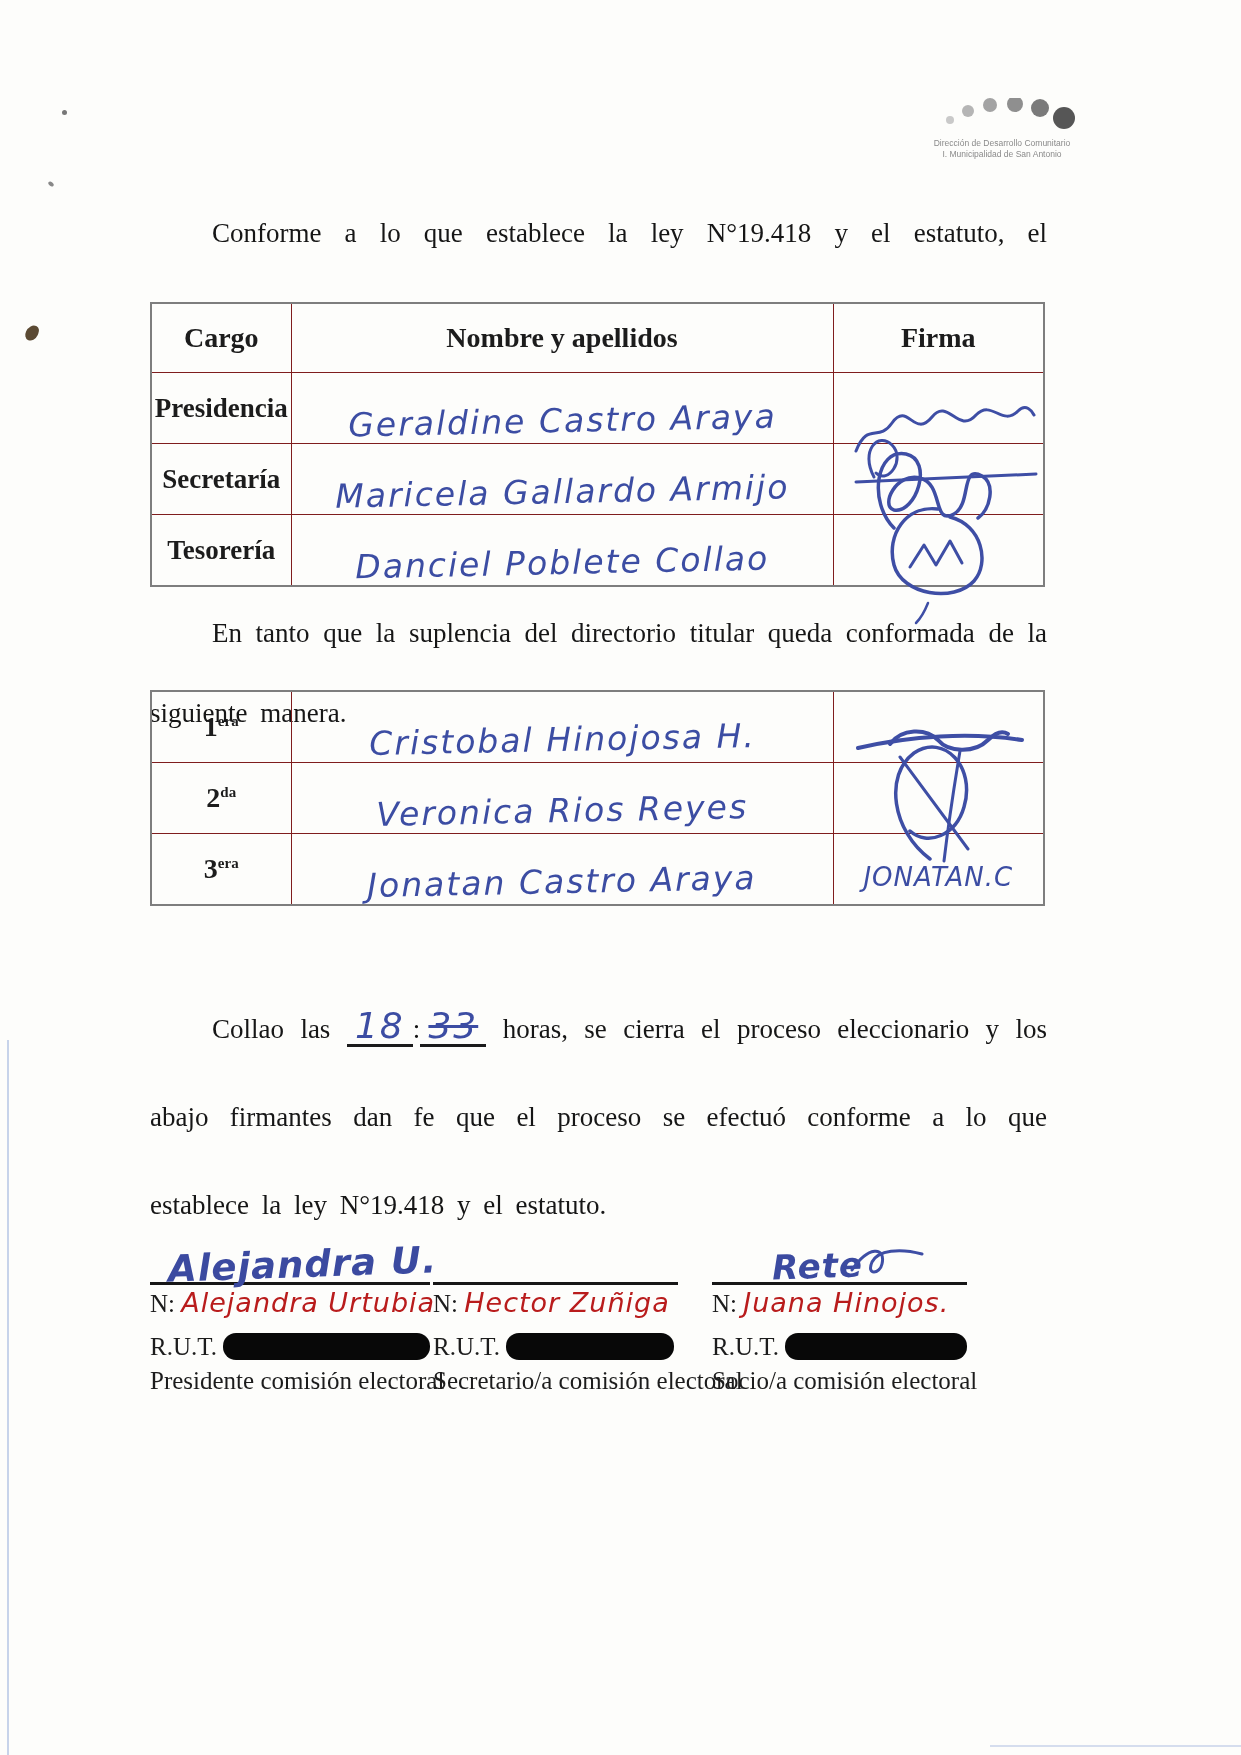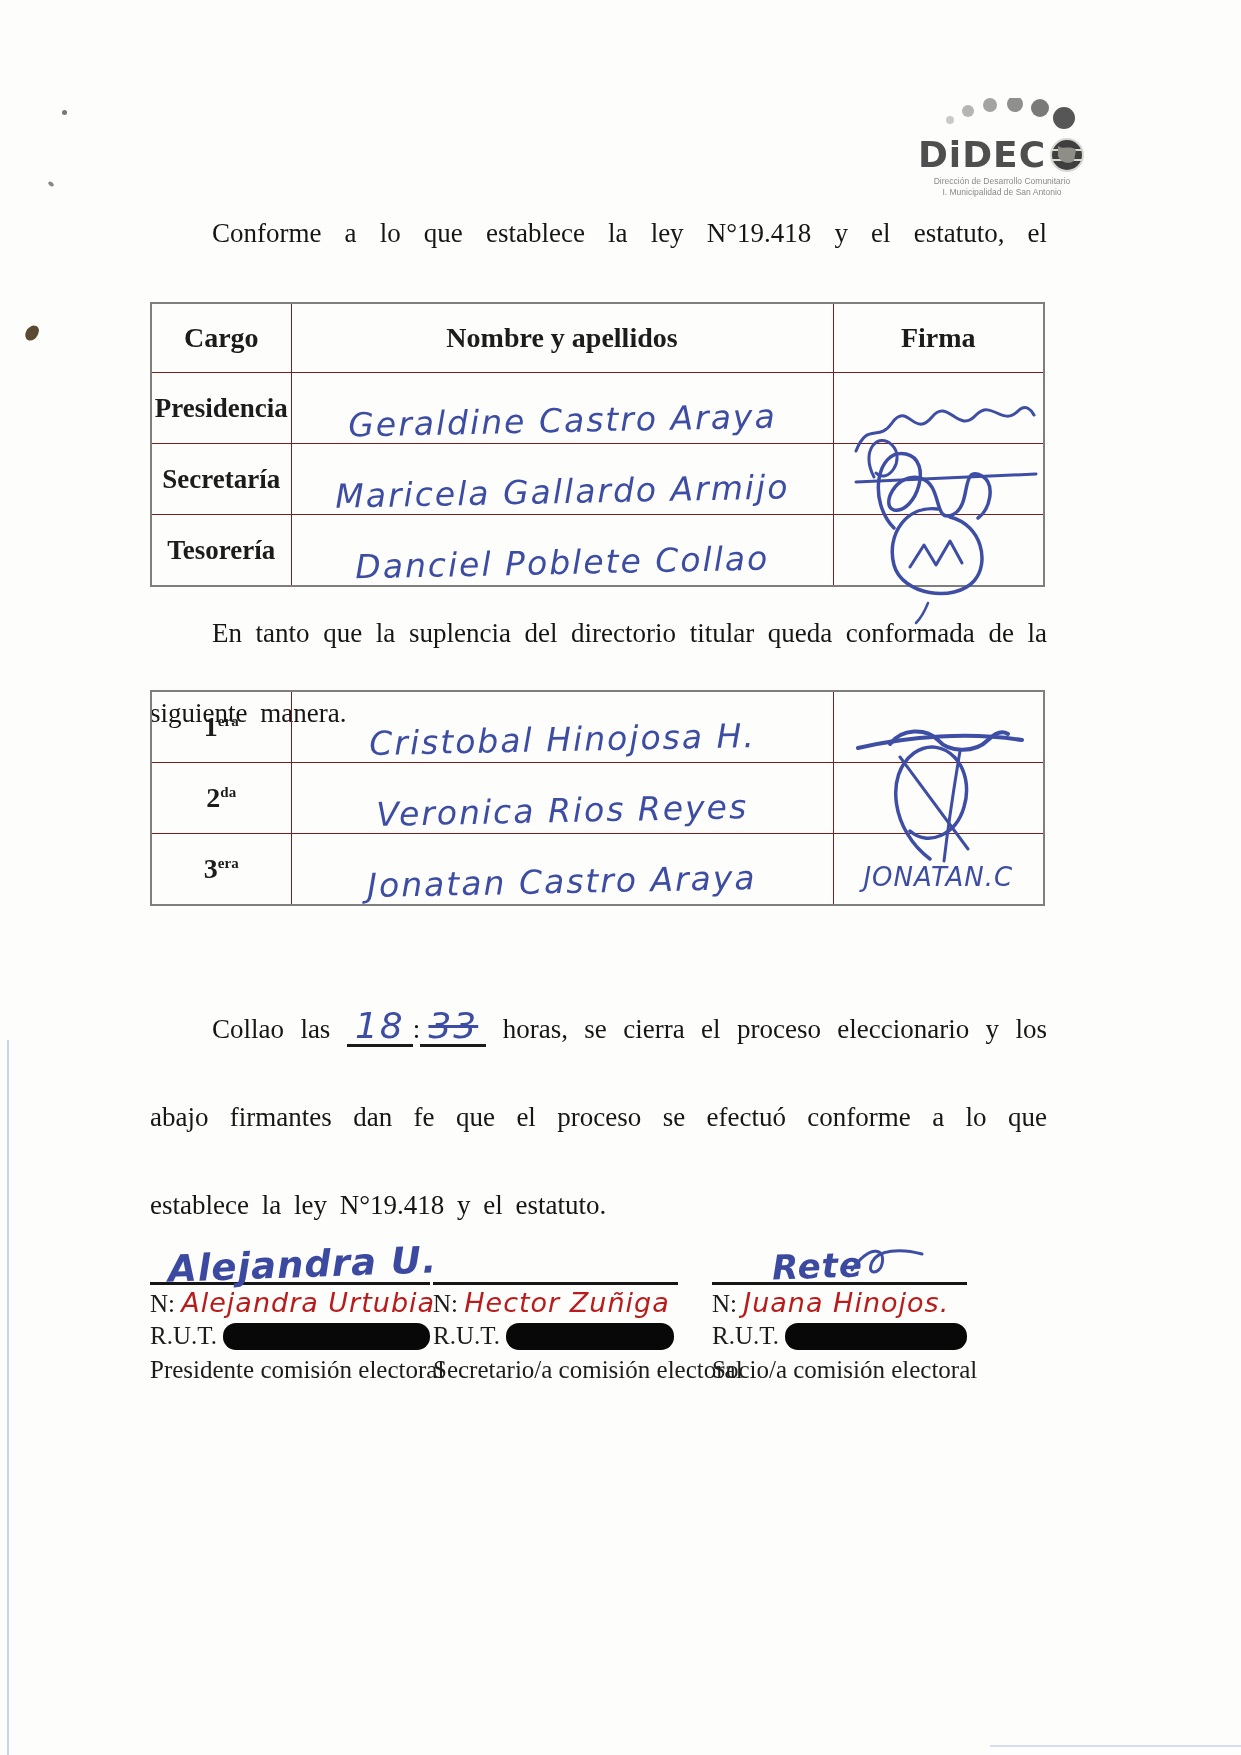--- a/index.html
+++ b/index.html
@@ -91,21 +91,21 @@
     color:#3b4aa0;font-size:37px;letter-spacing:1px;
     position:absolute;bottom:-6px;left:18px;transform:rotate(-2deg);white-space:nowrap;
   }
   #sb3 .hw-sig{left:60px;font-size:34px;}
   .sig-line{border-top:3px solid #161616;margin-top:2px;}
   .sig-nline{margin-top:2px;white-space:nowrap;}
   .sig-nline .hw-n{
     font-family:"DejaVu Sans",sans-serif;font-style:italic;
     color:#b91c1c;font-size:27px;letter-spacing:1px;
   }
-  .sig-rut{display:flex;align-items:flex-end;margin-top:4px;}
+  .sig-rut{display:flex;align-items:flex-start;margin-top:15px;}
   .rut-bar{height:27px;background:#080808;border-radius:13px;margin-left:6px;}
   #sb1 .rut-bar{width:232px;}
   #sb2 .rut-bar{width:168px;}
   #sb3 .rut-bar{width:225px;}
   .sig-title{margin-top:6px;font-size:25px;text-align:center;white-space:nowrap;}
 </style>
 </head>
 <body>
 
 <div class="page">
@@ -119,28 +119,20 @@
 
   <div class="dideco">
     <svg width="180" height="34" viewBox="0 0 180 34">
       <circle cx="38" cy="22" r="4" fill="#c9c9c9"></circle>
       <circle cx="56" cy="13" r="6" fill="#b5b5b5"></circle>
       <circle cx="78" cy="7" r="7" fill="#a3a3a3"></circle>
       <circle cx="103" cy="6" r="8" fill="#8f8f8f"></circle>
       <circle cx="128" cy="10" r="9" fill="#7a7a7a"></circle>
       <circle cx="152" cy="20" r="11" fill="#565656"></circle>
     </svg>
-    <div class="dideco-word">
-      <span class="dideco-name">DiDEC</span>
-      <svg width="38" height="38" viewBox="0 0 38 38">
-        <circle cx="19" cy="19" r="16" fill="#3f3f3f"></circle>
-        <path d="M19,3 a16,16 0 0 1 0,32 M19,3 a16,16 0 0 0 0,32 M4,14 h30 M4,24 h30" stroke="#d8d8d2" stroke-width="2" fill="none"></path>
-        <path d="M10,10 C15,14 23,9 28,14 L26,25 C20,29 12,26 10,20 Z" fill="#8e8e86"></path>
-      </svg>
-    </div>
     <div class="dideco-sub">
       <span>Dirección de Desarrollo Comunitario</span><br>
       <span>I. Municipalidad de San Antonio</span>
     </div>
   </div>
 
   <p id="p1" class="para">Conforme a lo que establece la ley N°19.418 y el estatuto, el directorio queda conformado de la siguiente manera.</p>
 
   <table id="table1" class="doc">
     <colgroup>

